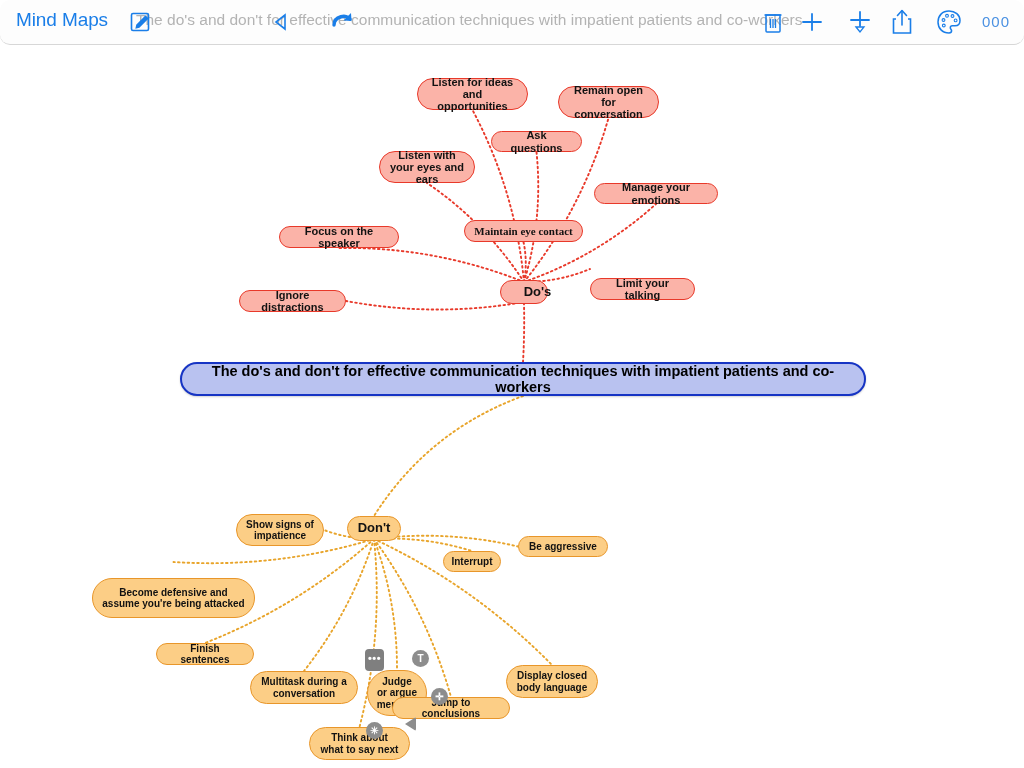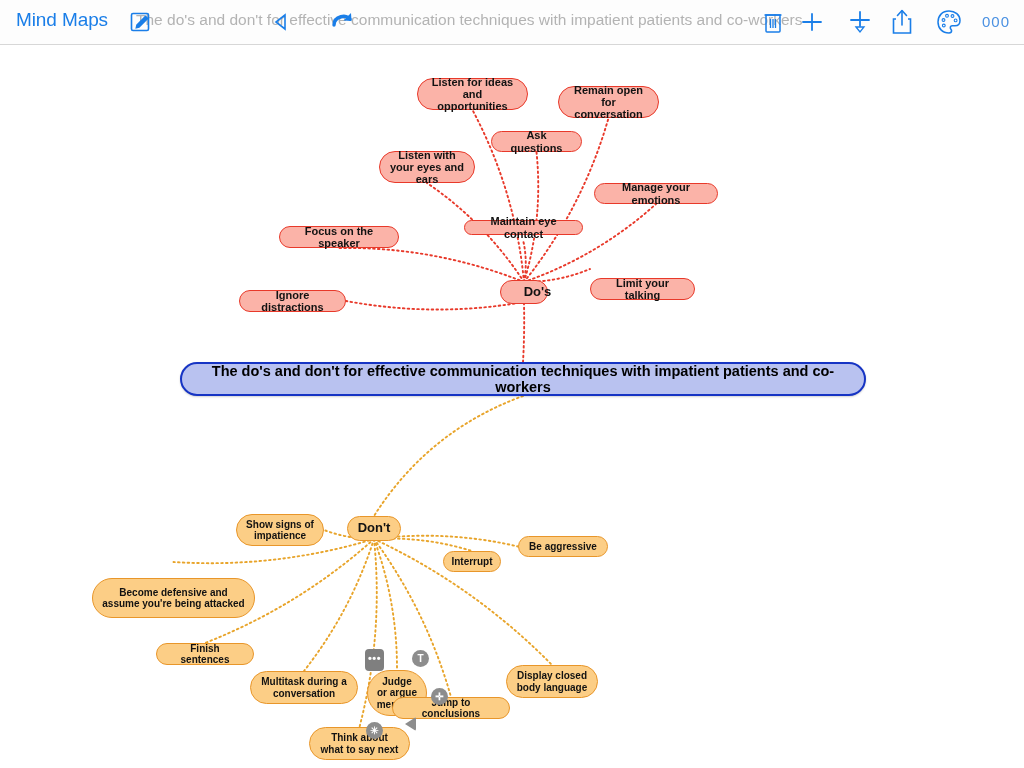--- a/index.html
+++ b/index.html
@@ -17,20 +17,21 @@
 
   
   .toolbar {
     position: absolute;
     left: 0; top: 0;
     width: 1024px;
     height: 44px;
     background: #fdfdfd;
     border-bottom: 1px solid #d7d7d7;
     z-index: 50;
+    border-radius: 10px;
   }
   .tb-backlabel {
     position: absolute;
     left: 16px; top: 9px;
     font-size: 19px;
     color: #1a7ee8;
     letter-spacing: -0.1px;
     white-space: nowrap;
   }
   .tb-doctitle {
@@ -234,21 +235,21 @@
     </svg>
 
   <div id="node-layer">
       <div class="node center" style="left: 180px; top: 318px; width: 686px; height: 34px;">The do's and don't for effective communication techniques with impatient patients and co-workers</div>
       <div class="node red hub" style="left: 500px; top: 236px; width: 48px; height: 24px;">Do's</div>
       <div class="node red" style="left: 417px; top: 34px; width: 111px; height: 32px;">Listen for ideas and opportunities</div>
       <div class="node red" style="left: 558px; top: 42px; width: 101px; height: 32px;">Remain open for conversation</div>
       <div class="node red" style="left: 491px; top: 87px; width: 91px; height: 21px;">Ask questions</div>
       <div class="node red" style="left: 379px; top: 107px; width: 96px; height: 32px;">Listen with your eyes and ears</div>
       <div class="node red" style="left: 594px; top: 139px; width: 124px; height: 21px;">Manage your emotions</div>
-      <div class="node red" style="left: 464px; top: 176px; width: 119px; height: 15px;">Maintain eye contact</div>
+      <div class="node red" style="left: 464px; top: 176px; width: 119px; height: 22px; font-family: Liberation Serif, serif;">Maintain eye contact</div>
       <div class="node red" style="left: 279px; top: 182px; width: 120px; height: 22px;">Focus on the speaker</div>
       <div class="node red" style="left: 590px; top: 214px; width: 105px; height: 22px; margin-top: 20px;">Limit your  talking</div>
       <div class="node red" style="left: 239px; top: 246px; width: 107px; height: 22px;">Ignore distractions</div>
       <div class="node orange hub" style="left: 347px; top: 472px; width: 54px; height: 25px; text-align: right;">Don't</div>
       <div class="node orange" style="left: 236px; top: 470px; width: 88px; height: 32px;">Show signs of impatience</div>
       <div class="node orange" style="left: 518px; top: 492px; width: 90px; height: 21px;">Be aggressive</div>
       <div class="node orange" style="left: 443px; top: 507px; width: 58px; height: 21px;">Interrupt</div>
       <div class="node orange" style="left: 92px; top: 518px; width: 163px; height: 40px; margin-top: 16px;">Become defensive and assume you're being attacked</div>
       <div class="node orange" style="left: 156px; top: 599px; width: 98px; height: 22px;">Finish sentences</div>
       <div class="node orange" style="left: 367px; top: 626px; width: 60px; height: 46px;">Judge or argue mentally</div>

